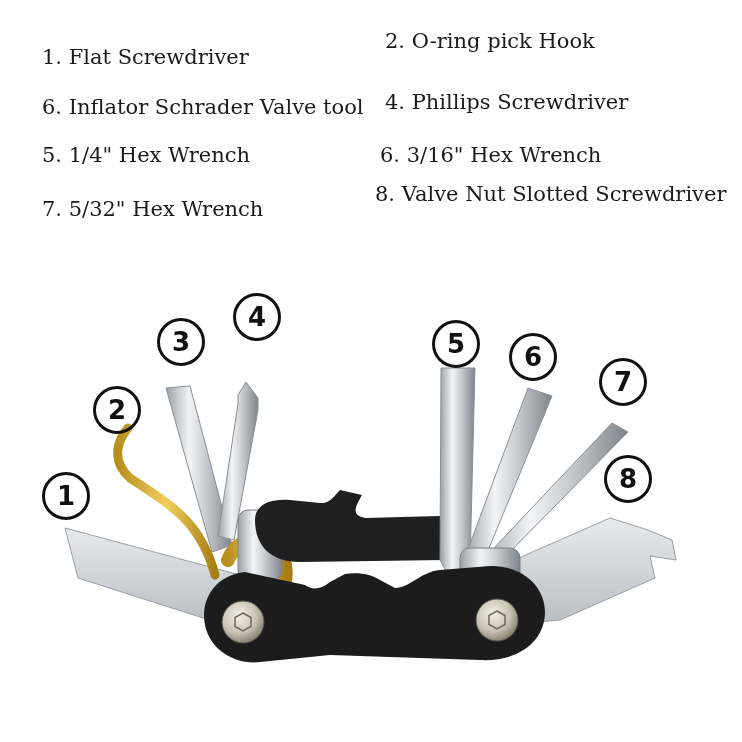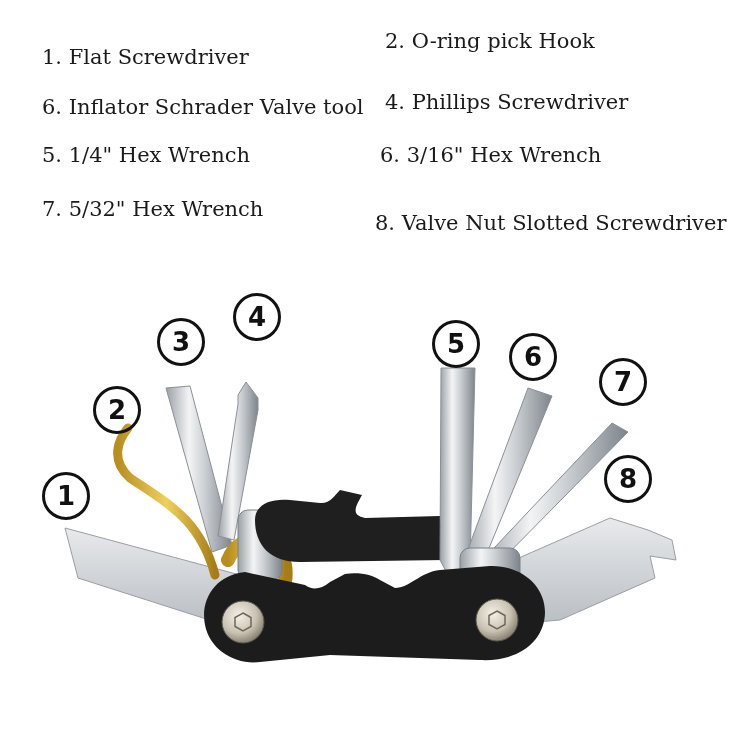--- a/index.html
+++ b/index.html
@@ -11,21 +11,21 @@
 </head>
 <body>
 
 <div class="legend-item" style="left:42px;top:47px;">1. Flat Screwdriver</div>
 <div class="legend-item" style="left:385px;top:31px;">2. O-ring pick Hook</div>
 <div class="legend-item" style="left:42px;top:97px;">6. Inflator Schrader Valve tool</div>
 <div class="legend-item" style="left:385px;top:92px;">4. Phillips Screwdriver</div>
 <div class="legend-item" style="left:42px;top:145px;">5. 1/4" Hex Wrench</div>
 <div class="legend-item" style="left:380px;top:145px;">6. 3/16" Hex Wrench</div>
 <div class="legend-item" style="left:42px;top:199px;">7. 5/32" Hex Wrench</div>
-<div class="legend-item" style="left:375px;top:213px;">8. Valve Nut Slotted Screwdriver</div>
+<div class="legend-item" style="left:375px;top:184px;">8. Valve Nut Slotted Screwdriver</div>
 
 <svg class="stage" viewBox="0 0 742 742">
   <defs>
     <linearGradient id="chrome" x1="0" y1="0" x2="1" y2="0">
       <stop offset="0" stop-color="#9aa0a6"></stop>
       <stop offset="0.35" stop-color="#f3f4f5"></stop>
       <stop offset="0.6" stop-color="#c9cdd1"></stop>
       <stop offset="1" stop-color="#7d848b"></stop>
     </linearGradient>
     <linearGradient id="flat" x1="0" y1="0" x2="0" y2="1">

